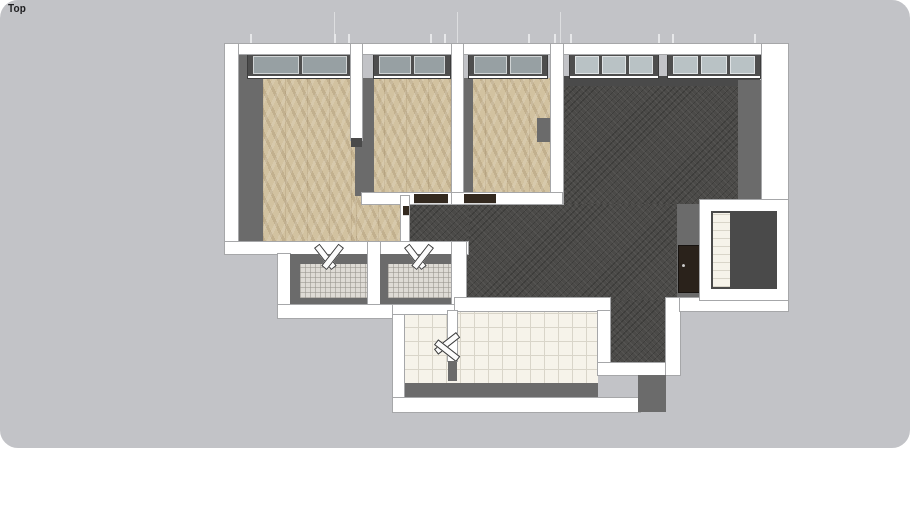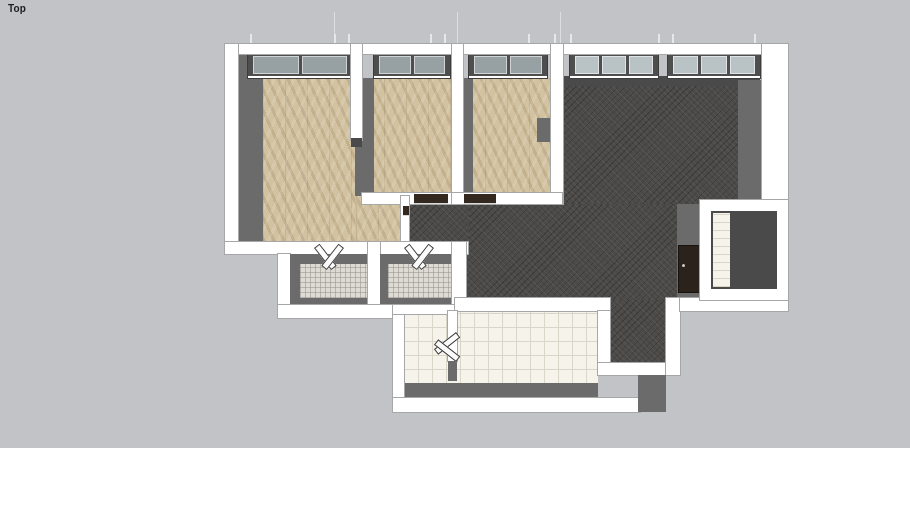--- a/index.html
+++ b/index.html
@@ -1,17 +1,17 @@
 <!DOCTYPE html>
 <html><head>
 <meta charset="utf-8">
 <style>
   html,body{margin:0;padding:0;}
   #canvas{position:relative;width:910px;height:448px;overflow:hidden;
-    background:var(--bg,#c2c3c7);font-family:"Liberation Sans","DejaVu Sans",sans-serif;}
+    background:var(--bg,#c2c3c7);font-family:"Liberation Sans","DejaVu Sans",sans-serif;border-radius:18px;}
   .abs{position:absolute;box-sizing:border-box;}
   .lbl{left:8px;top:3px;font-size:10px;font-weight:bold;color:#1d1d1f;letter-spacing:.2px;}
   .wall{background:var(--wall,#fff);outline:1px solid var(--wallLine,#a6a7a9);}
   .face{background:var(--face,#6b6b6b);}
   .faceD{background:var(--faceDark,#4a4a4a);}
   .tick{width:2px;height:10px;background:#e6e7e9;}
   .guide{width:1px;background:rgba(255,255,255,.45);}
   .floor-wood{background-color:var(--wood,#d2c2a0);background-image:
     repeating-linear-gradient(115deg, rgba(255,255,255,.12) 0 3px, rgba(0,0,0,0) 3px 9px),
     repeating-linear-gradient(65deg, rgba(121,96,61,.18) 0 3px, rgba(0,0,0,0) 3px 9px),

